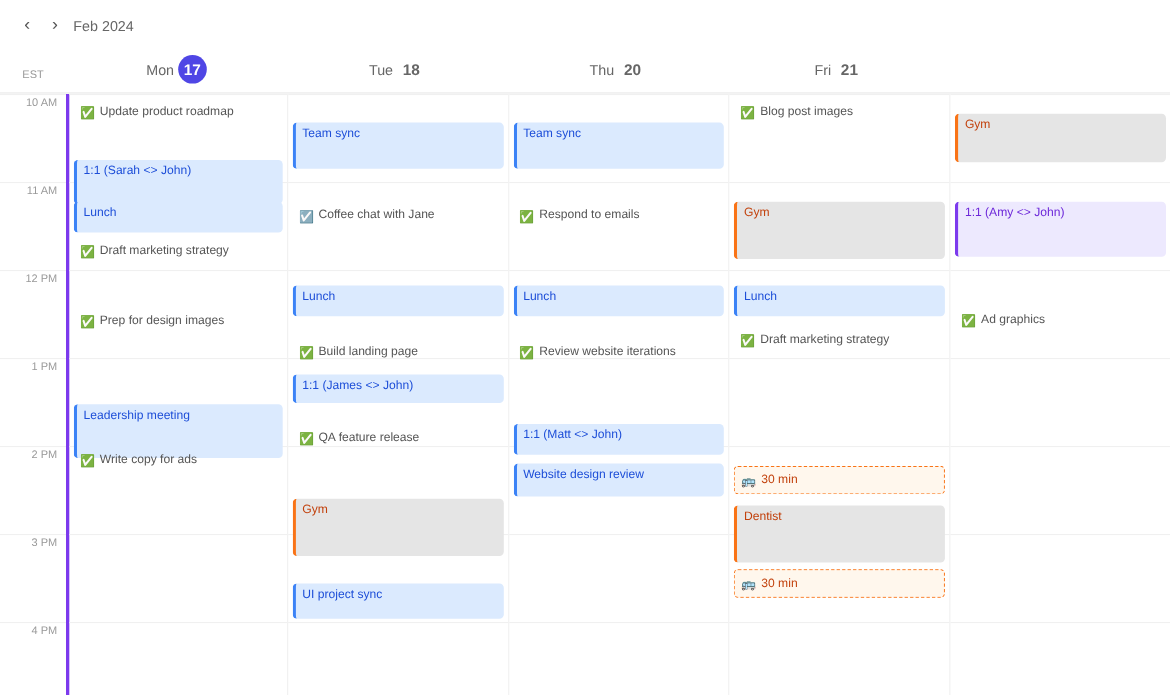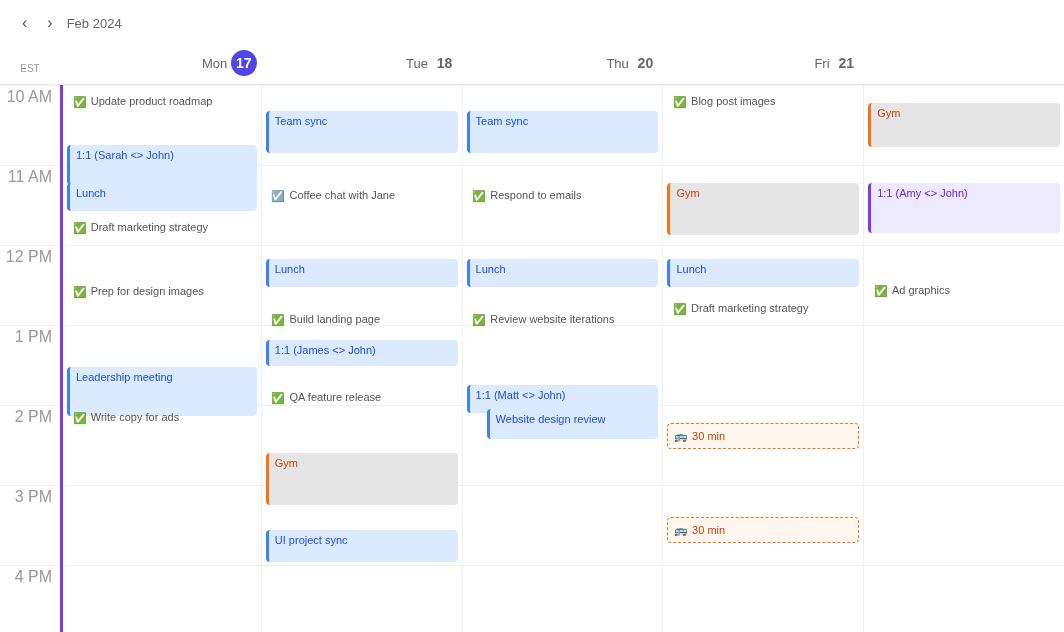--- a/index.html
+++ b/index.html
@@ -8,28 +8,28 @@
     .calendar-wrapper { width: 1064px; height: 632px; display: flex; flex-direction: column; }
 
     .header { display: flex; align-items: center; padding: 12px 16px 8px 16px; gap: 8px; }
     .nav-btn { background: none; border: none; cursor: pointer; color: #555; font-size: 16px; padding: 2px 6px; border-radius: 4px; display: flex; align-items: center; justify-content: center; }
     .header-title { font-size: 13px; font-weight: 600; color: #1a1a1a; }
     .header-title span { font-weight: 400; color: #666; }
 
     .calendar-grid { flex: 1; display: flex; flex-direction: column; overflow: hidden; }
 
     .day-headers { display: grid; grid-template-columns: 60px repeat(5, 1fr); border-bottom: 1px solid #e8e8e8; }
-    .day-header { text-align: right; padding: 8px 4px; font-size: 13px; color: #666; font-weight: 400; }
+    .day-header { text-align: center; padding: 8px 4px; font-size: 13px; color: #666; font-weight: 400; }
     .day-header .day-num { display: inline-flex; align-items: center; justify-content: center; width: 26px; height: 26px; border-radius: 50%; font-size: 14px; font-weight: 600; }
     .day-header.today .day-num { background: #4f46e5; color: #fff; }
     .timezone-label { font-size: 10px; color: #999; padding: 8px 4px; text-align: center; display: flex; align-items: flex-end; justify-content: center; padding-bottom: 10px; }
 
     .scroll-area { flex: 1; overflow-y: auto; }
 
-    .time-slot { font-size: 16px; color: #999; text-align: right; padding-right: 8px; padding-top: 2px; height: 80px; border-top: 1px solid #f0f0f0; }
+    .time-slot { font-size: 10px; color: #999; text-align: right; padding-right: 8px; padding-top: 2px; height: 80px; border-top: 1px solid #f0f0f0; }
 
     
     .event { position: absolute; left: 4px; right: 4px; border-radius: 4px; padding: 4px 6px; font-size: 11px; font-weight: 500; overflow: hidden; cursor: pointer; }
     .event.blue { background: #dbeafe; color: #1d4ed8; border-left: 3px solid #3b82f6; }
     .event.purple { background: #ede9fe; color: #6d28d9; border-left: 3px solid #7c3aed; }
     .event.orange { background: #e5e5e5; color: #c2410c; border-left: 3px solid #f97316; }
     .event.task { background: transparent; color: #555; display: flex; align-items: flex-start; gap: 4px; }
     .event.task .check-icon { color: #6d28d9; flex-shrink: 0; margin-top: 1px; }
   </style>
 </head>
@@ -157,21 +157,21 @@
           <div class="event task" style="position:absolute;top:100px;left:4px;right:4px;height:26px;">
             <span class="check-icon">✅</span>
             <span>Respond to emails</span>
           </div>
           <div class="event blue" style="position:absolute;top:174px;left:4px;right:4px;height:28px;">Lunch</div>
           <div class="event task" style="position:absolute;top:224px;left:4px;right:4px;height:48px;">
             <span class="check-icon">✅</span>
             <span>Review website iterations</span>
           </div>
           <div class="event blue" style="position:absolute;top:300px;left:4px;right:4px;height:28px;">1:1 (Matt &lt;&gt; John)</div>
-          <div class="event blue" style="position:absolute;top:324px;left:4px;right:4px;height:30px;margin-left:20px;">Website design review</div>
+          <div class="event blue" style="position:absolute;top:336px;left:4px;right:4px;height:30px;">Website design review</div>
         </div>
 
         <div style="border-left:1px solid #f0f0f0;position:relative;height:560px;">
           <div style="position:absolute;top:0;left:0;right:0;bottom:0;">
             <div style="border-top:1px solid #f0f0f0;height:80px;"></div>
             <div style="border-top:1px solid #f0f0f0;height:80px;"></div>
             <div style="border-top:1px solid #f0f0f0;height:80px;"></div>
             <div style="border-top:1px solid #f0f0f0;height:80px;"></div>
             <div style="border-top:1px solid #f0f0f0;height:80px;"></div>
             <div style="border-top:1px solid #f0f0f0;height:80px;"></div>
@@ -184,20 +184,21 @@
           <div class="event orange" style="position:absolute;top:98px;left:4px;right:4px;height:52px;">Gym</div>
           <div class="event blue" style="position:absolute;top:174px;left:4px;right:4px;height:28px;">Lunch</div>
           <div class="event task" style="position:absolute;top:213px;left:4px;right:4px;height:26px;">
             <span class="check-icon">✅</span>
             <span>Draft marketing strategy</span>
           </div>
           <div style="position:absolute;top:338px;left:4px;right:4px;height:26px;border:1.5px dashed #f97316;border-radius:4px;background:#fff7ed;display:flex;align-items:center;padding:0 6px;gap:4px;">
             <span style="color:#f97316;font-size:11px;">🚌</span>
             <span style="color:#c2410c;font-size:11px;">30 min</span>
           </div>
+          <div class="event orange" style="position:absolute;top:374px;left:4px;right:4px;height:52px;">Dentist</div>
           <div style="position:absolute;top:432px;left:4px;right:4px;height:26px;border:1.5px dashed #f97316;border-radius:4px;background:#fff7ed;display:flex;align-items:center;padding:0 6px;gap:4px;">
             <span style="color:#f97316;font-size:11px;">🚌</span>
             <span style="color:#c2410c;font-size:11px;">30 min</span>
           </div>
         </div>
 
         <div style="border-left:1px solid #f0f0f0;position:relative;height:560px;">
           <div style="position:absolute;top:0;left:0;right:0;bottom:0;">
             <div style="border-top:1px solid #f0f0f0;height:80px;"></div>
             <div style="border-top:1px solid #f0f0f0;height:80px;"></div>

